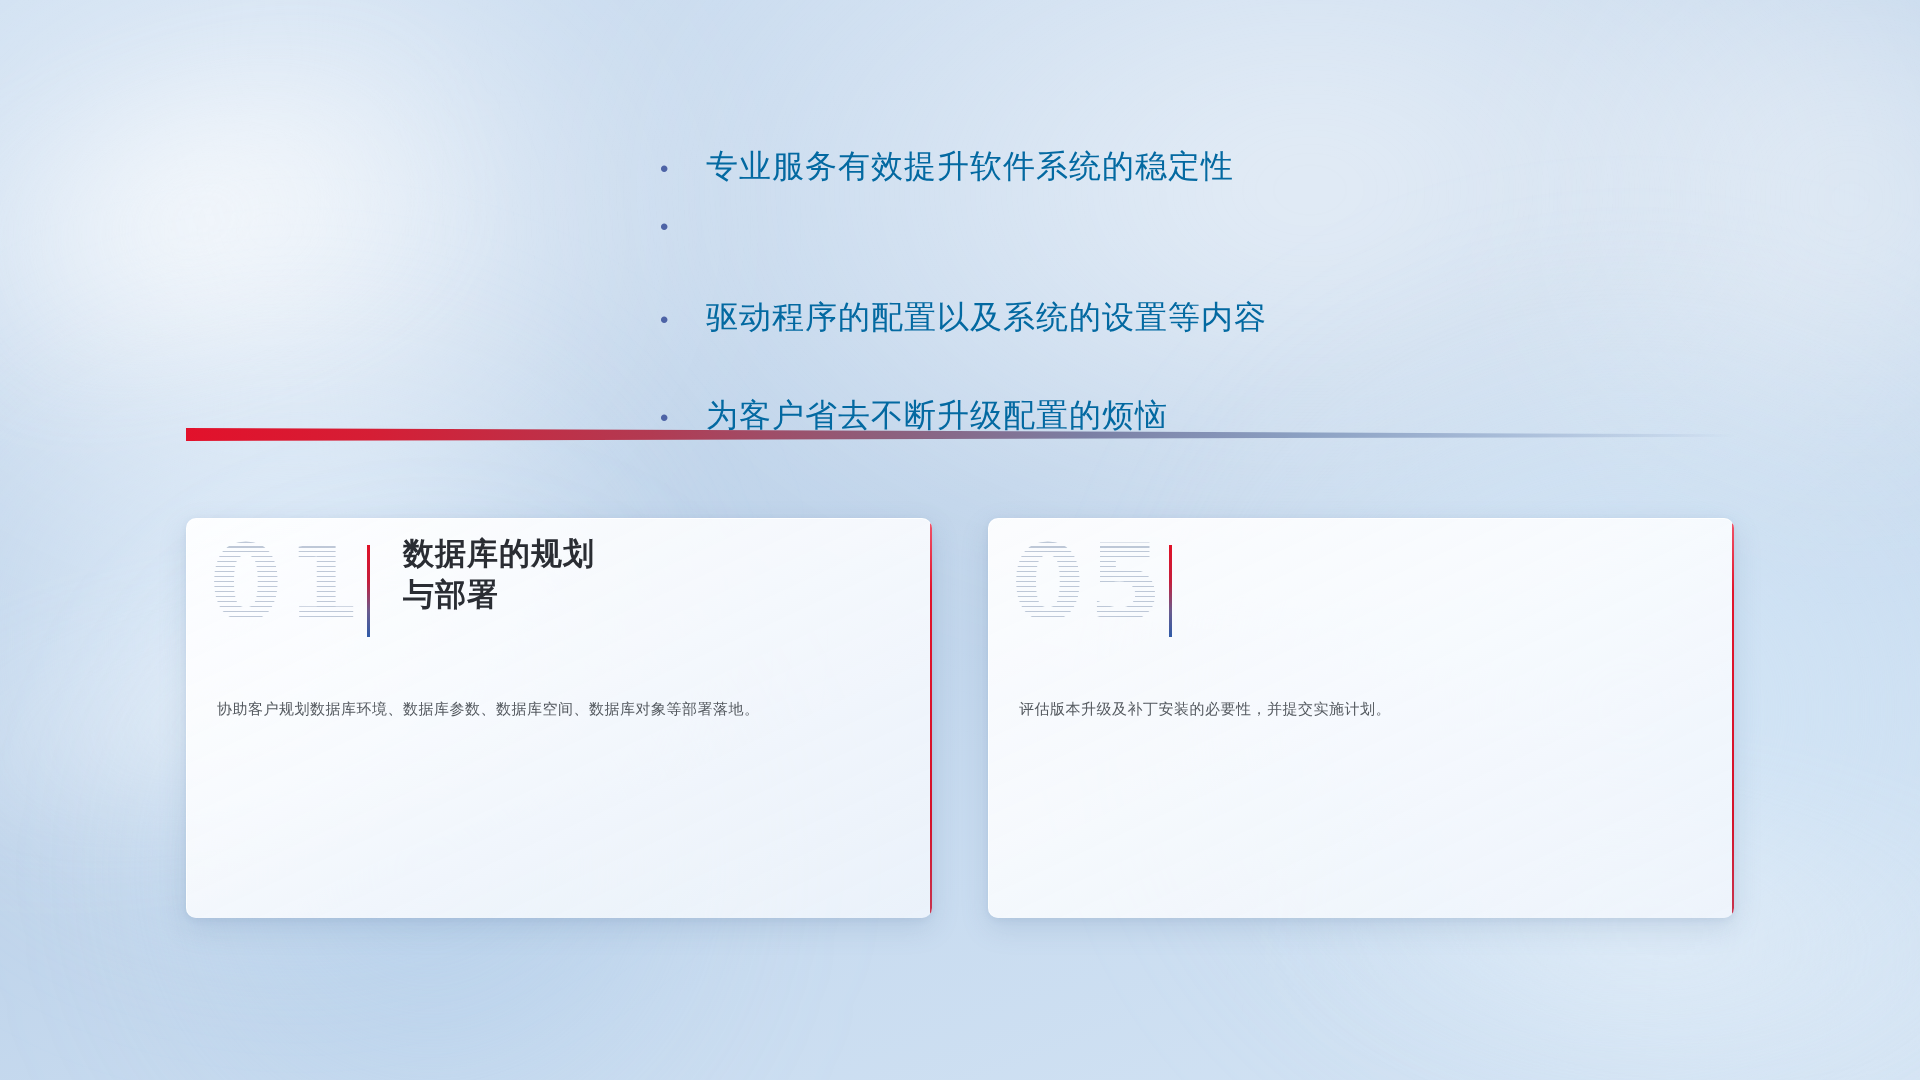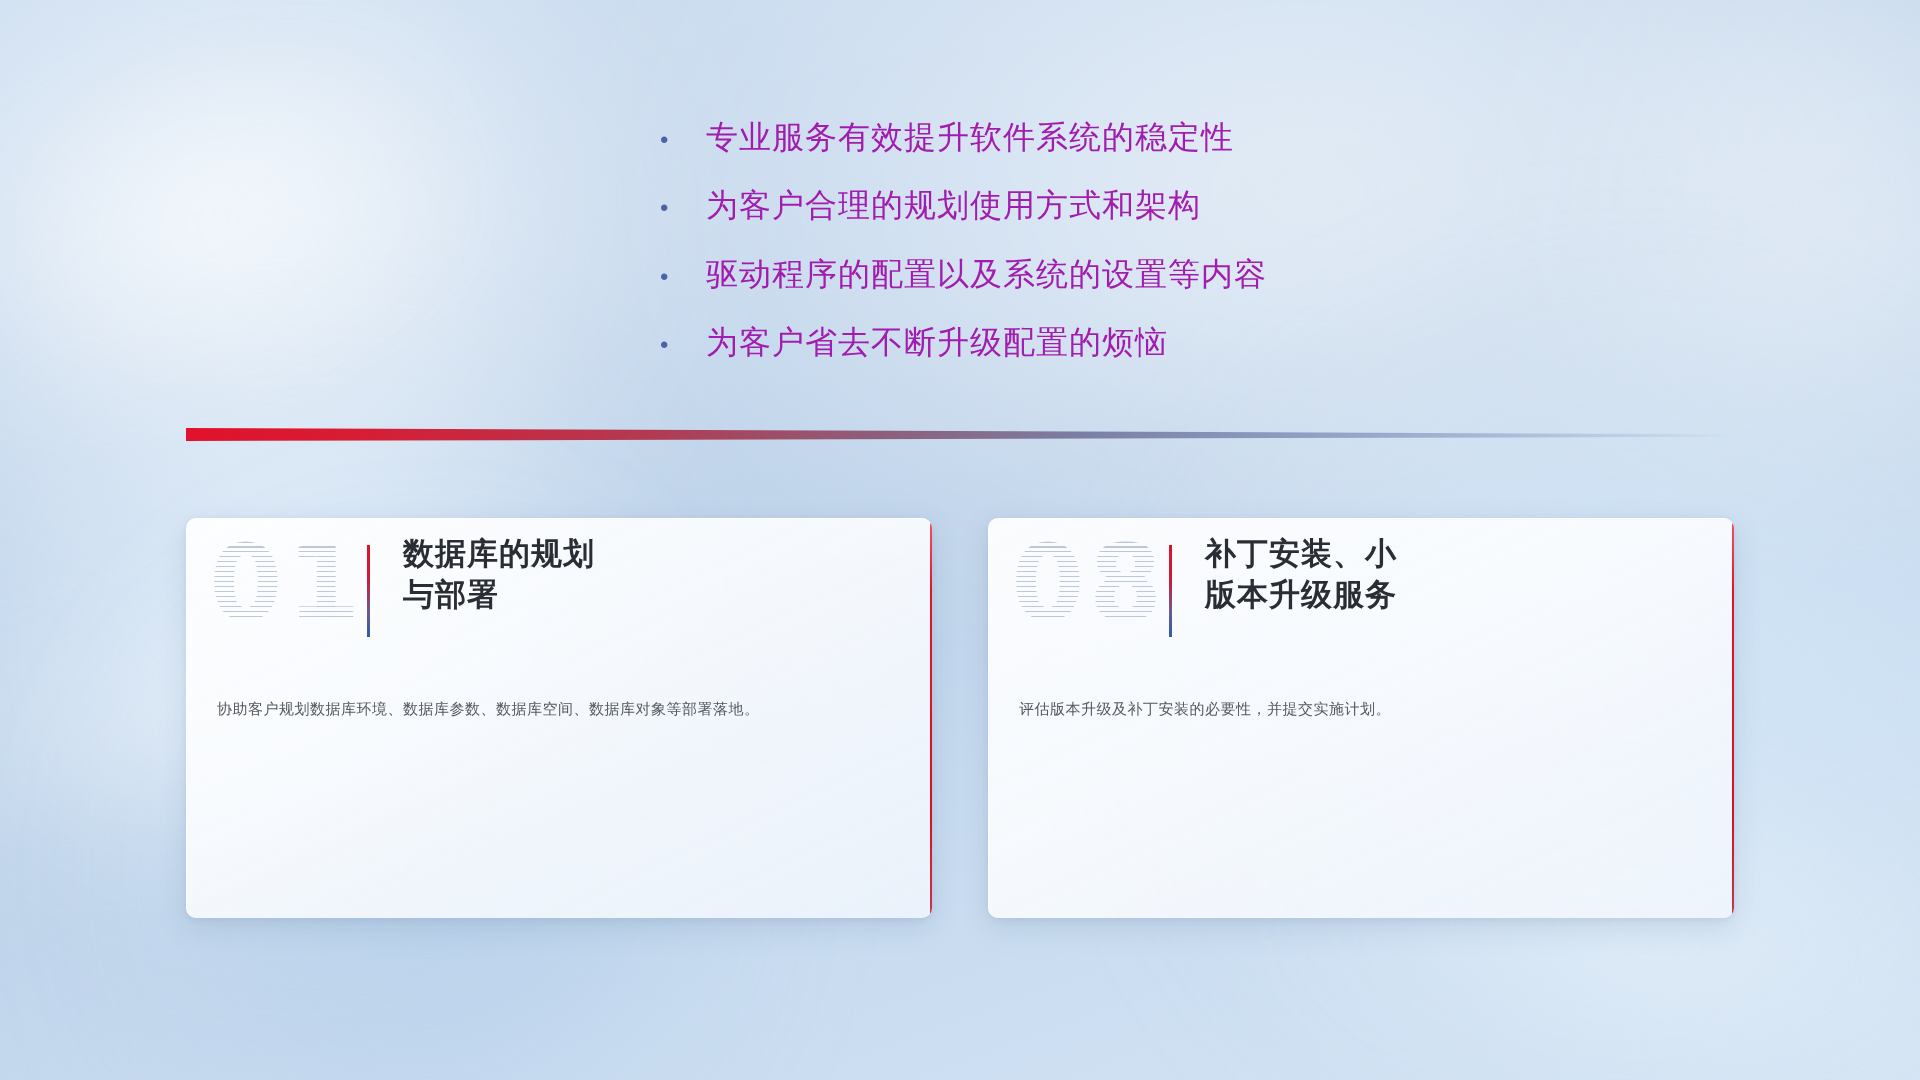--- a/index.html
+++ b/index.html
@@ -32,22 +32,22 @@
       background:linear-gradient(90deg,rgba(255,255,255,0),rgba(255,255,255,.6),rgba(255,255,255,0));}
   .s3{left:1280px;top:820px;width:760px;height:220px;transform:rotate(8deg);
       background:linear-gradient(90deg,rgba(255,255,255,0),rgba(255,255,255,.5),rgba(255,255,255,0));}
 
   
   #bullets{position:absolute;left:660px;top:118px;width:760px;}
   .bullet{display:flex;align-items:baseline;margin-bottom:30px;}
   .bullet:last-child{margin-bottom:0;}
   .bdot{width:46px;flex:0 0 46px;text-align:left;color:#4d63a6;
         font-size:24px;line-height:1;}
-  .btxt{font-size:32px;color:#a21caf;letter-spacing:1px;line-height:1.2;
-        font-family:"DejaVu Sans","Liberation Sans",sans-serif;font-weight:500;}
+  .btxt{font-size:32px;color:#0369a1;letter-spacing:1px;line-height:1.2;
+        font-family:"DejaVu Sans","Liberation Sans",sans-serif;font-weight:500;margin-top:29px;}
 
   
   #divider{position:absolute;left:186px;top:425px;width:1550px;height:16px;}
   #divider .wedge{position:absolute;left:0;top:0;width:100%;height:100%;
     background:linear-gradient(90deg,#e2112b 0%,#d51e35 12%,#b23a52 30%,#8d5f7c 45%,
                #7b7fa4 58%,#8ba0c2 72%,#a8bcd8 85%,rgba(190,210,232,0) 100%);
     clip-path:polygon(0 18%,100% 58%,100% 74%,0 100%);}
 
   
   #cards{position:absolute;left:186px;top:518px;width:1548px;height:400px;
@@ -98,21 +98,20 @@
 
 <div id="bullets">
 
   <div class="bullet">
     <span class="bdot">•</span>
     <span class="btxt">专业服务有效提升软件系统的稳定性</span>
   </div>
 
   <div class="bullet">
     <span class="bdot">•</span>
-    <span class="btxt">为客户合理的规划使用方式和架构</span>
   </div>
 
   <div class="bullet">
     <span class="bdot">•</span>
     <span class="btxt">驱动程序的配置以及系统的设置等内容</span>
   </div>
 
   <div class="bullet">
     <span class="bdot">•</span>
     <span class="btxt">为客户省去不断升级配置的烦恼</span>
@@ -134,23 +133,19 @@
         <div>数据库的规划</div>
         <div>与部署</div>
       </div>
     </div>
     <div class="cbody">协助客户规划数据库环境、数据库参数、数据库空间、数据库对象等部署落地。</div>
   </div>
 
 
   <div class="card">
     <div class="card-head">
-      <div class="bignum">08</div>
+      <div class="bignum">05</div>
       <div class="bar"></div>
-      <div class="ctitle">
-        <div>补丁安装、小</div>
-        <div>版本升级服务</div>
-      </div>
     </div>
     <div class="cbody">评估版本升级及补丁安装的必要性，并提交实施计划。</div>
   </div>
 
 </div>
 
 </body></html>

